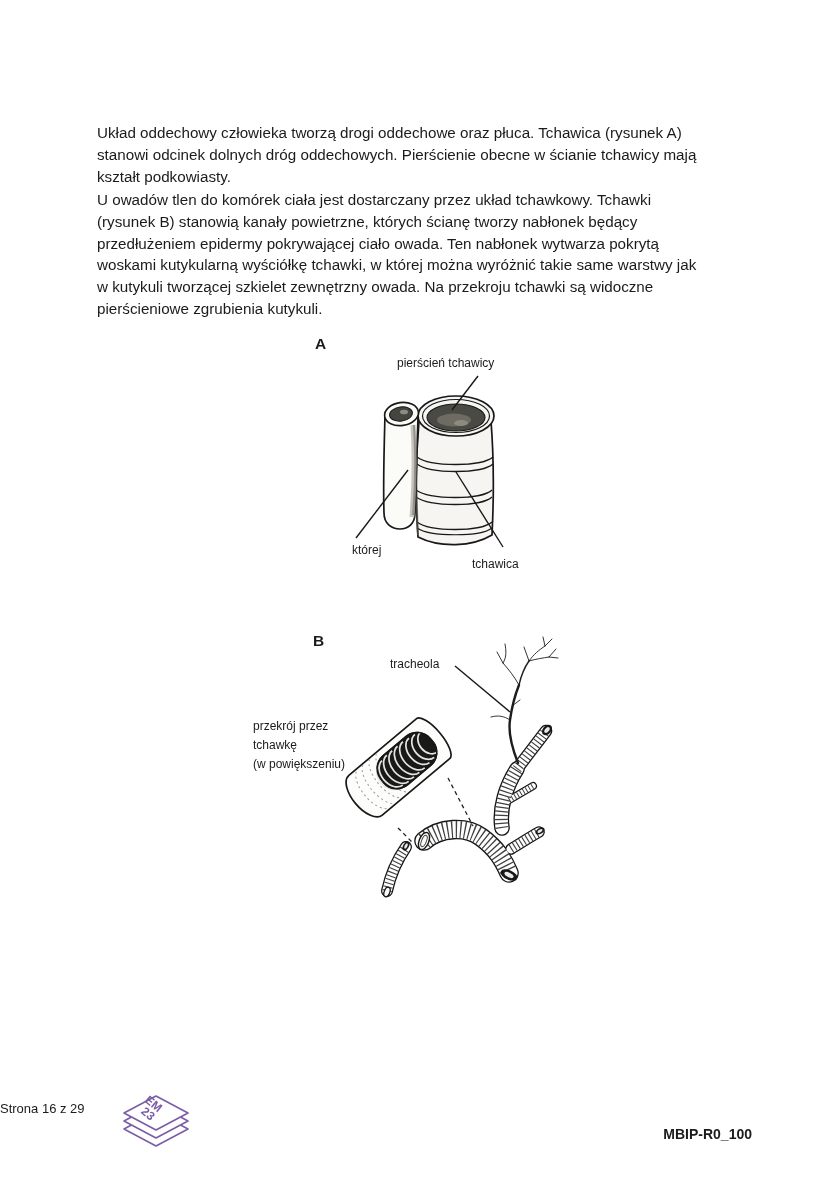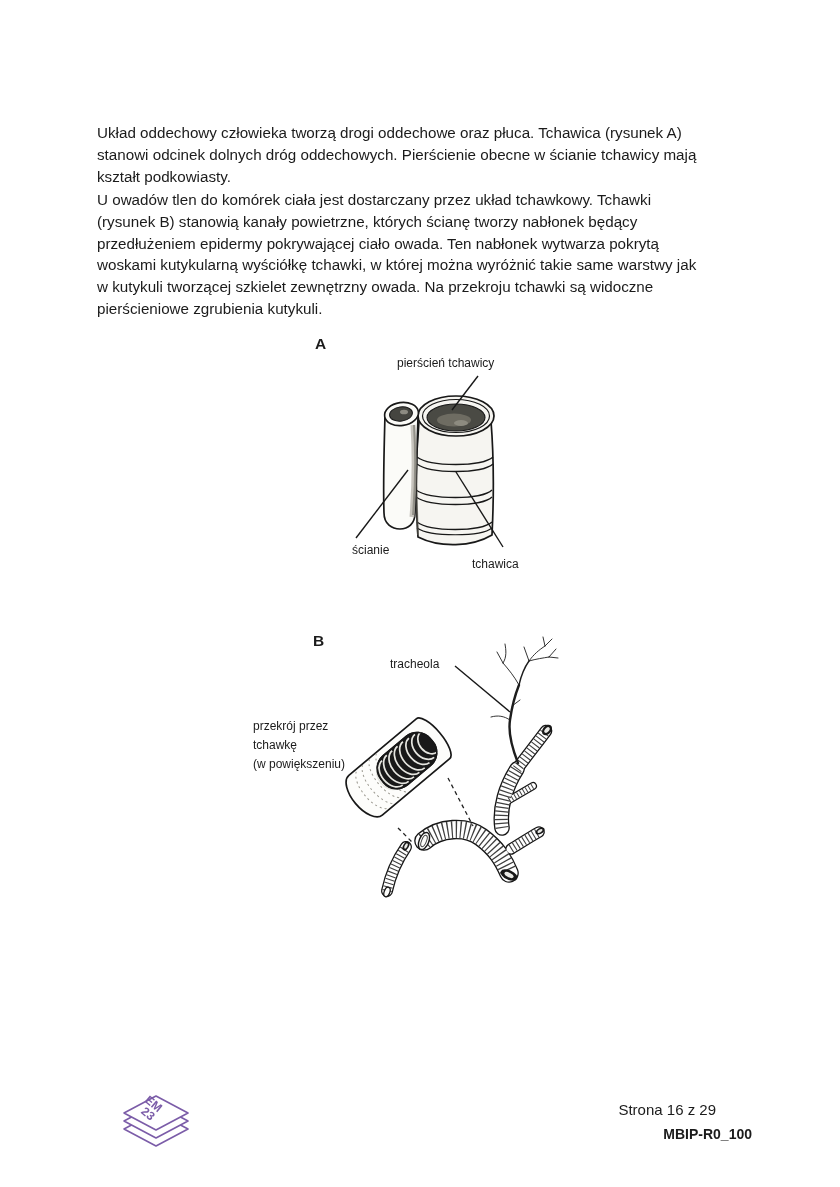--- a/index.html
+++ b/index.html
@@ -27,22 +27,22 @@
   .p1{top:122px;}
   .p2{top:189px;}
   .fig-letter{font-weight:bold;font-size:15.5px;}
   .fig-label{font-size:12px;line-height:19px;white-space:pre-line;}
   .citation{
     left:97px;top:925px;width:645px;
     text-align:right;font-size:12.8px;line-height:18px;
   }
   .citation .it{font-style:italic;}
   .footer-page{
-    left:0;top:1101px;width:716px;text-align:right;
-    font-size:15px;
+    left:0;top:1101px;width:716px;text-align:left;
+    font-size:13px;
   }
   .doc-code{
     right:88px;top:1126px;
     font-weight:bold;font-size:14px;
   }
   svg{display:block;}
 </style>
 </head>
 <body>
 
@@ -92,21 +92,21 @@
       <ellipse cx="74" cy="67" rx="4" ry="2.3" fill="#8d8b82"></ellipse>
     </g>
 
     <g stroke="#181818" stroke-width="1.4">
       <line x1="148" y1="31" x2="122" y2="65"></line>
       <line x1="26" y1="193" x2="78" y2="125"></line>
       <line x1="173" y1="202" x2="126" y2="127"></line>
     </g>
   </svg>
 
-  <div class="abs fig-label" style="left:352px;top:541px;">ścianie</div>
+  <div class="abs fig-label" style="left:352px;top:541px;">której</div>
   <div class="abs fig-label" style="left:472px;top:555px;">tchawica</div>
 
   <div class="abs fig-letter" style="left:313px;top:632px;">B</div>
   <div class="abs fig-label" style="left:390px;top:655px;">tracheola</div>
   <div class="abs fig-label" style="left:253px;top:717px;">przekrój przez
 tchawkę
 (w powiększeniu)</div>
 
   <svg class="abs" style="left:340px;top:630px;" width="300" height="290" viewBox="0 0 300 290">
 

